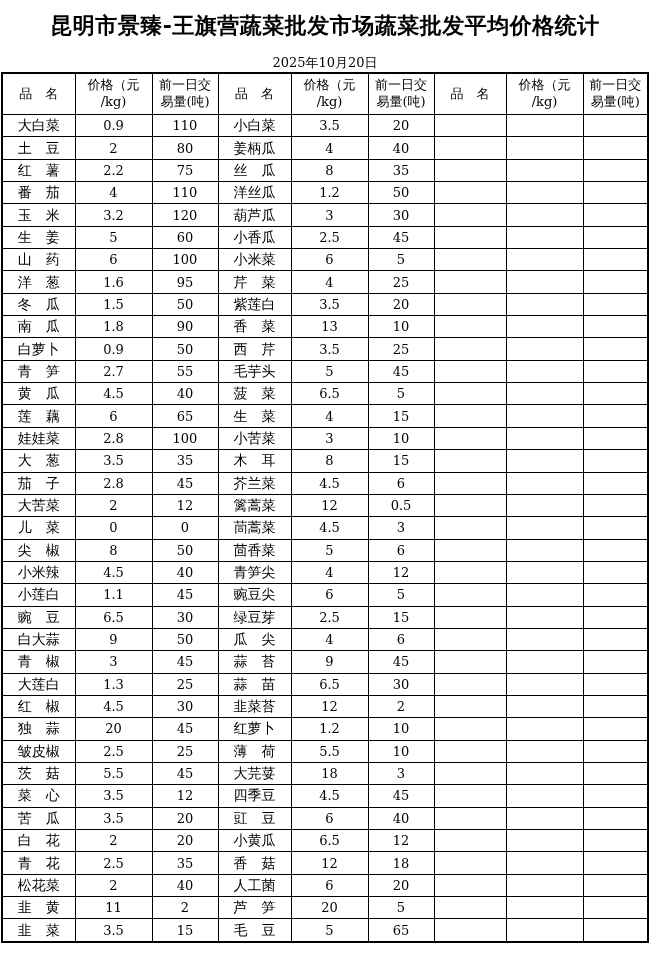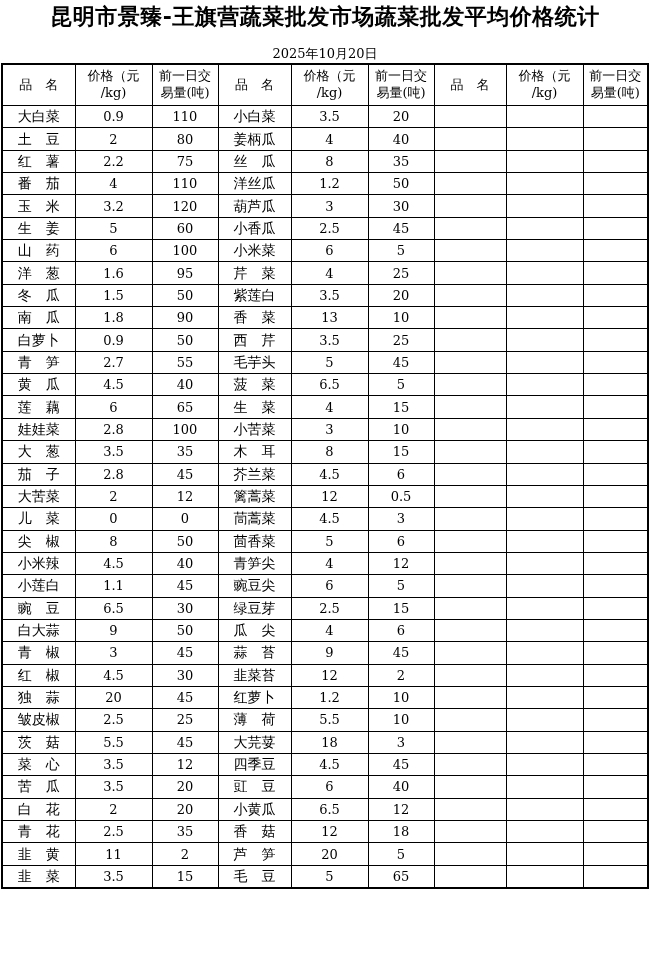--- a/index.html
+++ b/index.html
@@ -3,21 +3,21 @@
 <meta charset="utf-8">
 <style>
   html, body { margin:0; padding:0; }
   body {
     width:650px; height:966px; background:#ffffff; color:#000;
     font-family:"DejaVu Serif","Liberation Serif",serif;
     overflow:hidden;
   }
   .title {
     text-align:center; font-weight:bold; font-size:22px;
-    padding-top:3px; line-height:26px; letter-spacing:0.5px;
+    padding-top:12px; line-height:26px; letter-spacing:0.5px;
   }
   .date {
     text-align:center; font-size:13px; line-height:15px; margin-top:17px;
   }
   table.price-table {
     border-collapse:collapse; table-layout:fixed;
     width:646px; margin:2px auto 0 auto;
     border:2px solid #000;
   }
   .price-table th, .price-table td {
@@ -337,20 +337,31 @@
         <td>3</td>
         <td>45</td>
         <td class="name">蒜　苔</td>
         <td>9</td>
         <td>45</td>
         <td class="name"></td>
         <td></td>
         <td></td>
       </tr>
       <tr>
+        <td class="name">大莲白</td>
+        <td>1.3</td>
+        <td>25</td>
+        <td class="name">蒜　苗</td>
+        <td>6.5</td>
+        <td>30</td>
+        <td class="name"></td>
+        <td></td>
+        <td></td>
+      </tr>
+      <tr>
         <td class="name">红　椒</td>
         <td>4.5</td>
         <td>30</td>
         <td class="name">韭菜苔</td>
         <td>12</td>
         <td>2</td>
         <td class="name"></td>
         <td></td>
         <td></td>
       </tr>
@@ -425,20 +436,31 @@
         <td>2.5</td>
         <td>35</td>
         <td class="name">香　菇</td>
         <td>12</td>
         <td>18</td>
         <td class="name"></td>
         <td></td>
         <td></td>
       </tr>
       <tr>
+        <td class="name">松花菜</td>
+        <td>2</td>
+        <td>40</td>
+        <td class="name">人工菌</td>
+        <td>6</td>
+        <td>20</td>
+        <td class="name"></td>
+        <td></td>
+        <td></td>
+      </tr>
+      <tr>
         <td class="name">韭　黄</td>
         <td>11</td>
         <td>2</td>
         <td class="name">芦　笋</td>
         <td>20</td>
         <td>5</td>
         <td class="name"></td>
         <td></td>
         <td></td>
       </tr>

